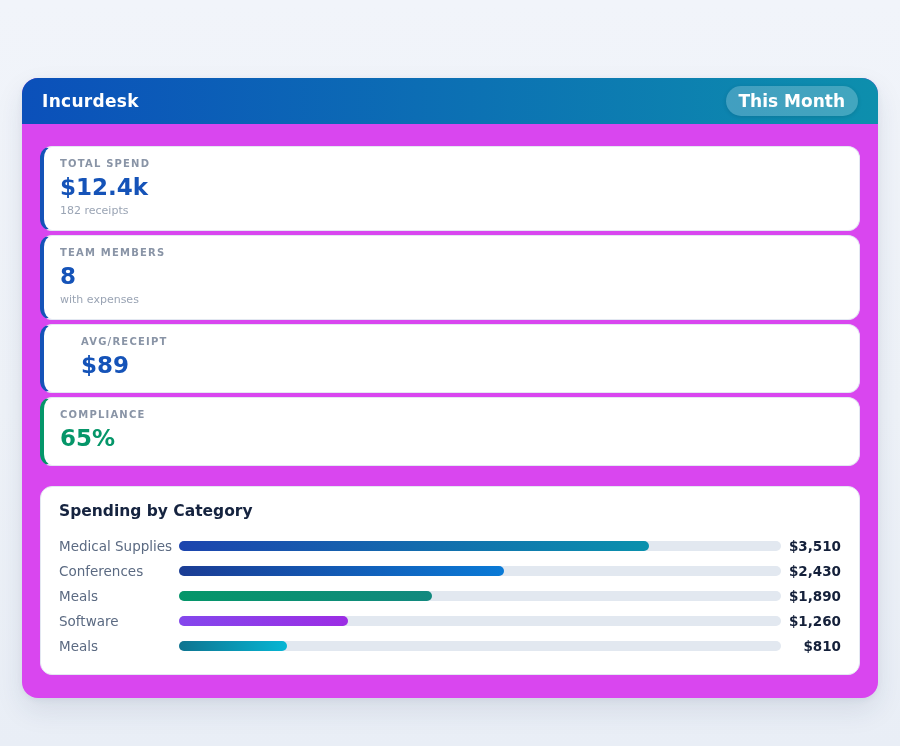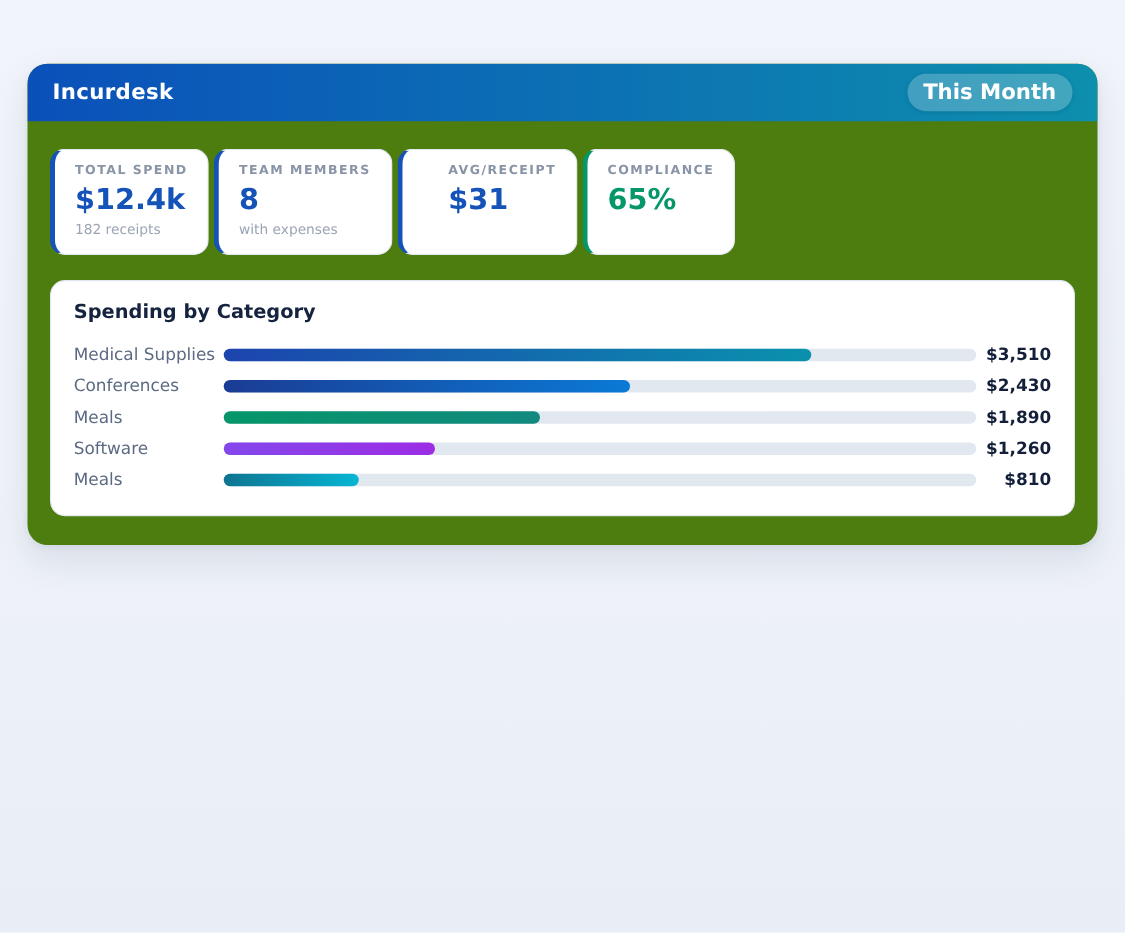--- a/index.html
+++ b/index.html
@@ -5,23 +5,23 @@
   * { margin: 0; padding: 0; box-sizing: border-box; }
   html, body {
     width: 900px; height: 746px;
     font-family: "DejaVu Sans", "Liberation Sans", sans-serif;
     overflow: hidden;
   }
   body { background: linear-gradient(180deg, #f1f4fa 0%, #eef2f8 55%, #e9eef6 100%); }
 
   .panel {
     position: absolute;
-    left: 22px; top: 51px;
+    left: 22px; top: 78px;
     width: 856px;
-    background: #4d7c0f;
+    background: #d946ef;
     border-radius: 16px;
     box-shadow: 0 12px 28px rgba(30, 50, 90, 0.10), 0 2px 6px rgba(30,50,90,0.06);
     overflow: hidden;
   }
 
   .header {
     height: 46px;
     display: flex;
     align-items: center;
     justify-content: space-between;
@@ -39,21 +39,21 @@
     font-size: 17px;
     font-weight: bold;
     padding: 5px 13px;
     border-radius: 999px;
     box-shadow: 0 1px 4px rgba(0,0,0,0.12);
     cursor: pointer;
   }
 
   .stats {
     display: flex;
-    flex-direction: row;
+    flex-direction: column;
     gap: 4px;
     padding: 22px 18px 0 18px;
   }
   .stat-card {
     background: #ffffff;
     border: 1px solid #e3e8f1;
     border-left-width: 4px;
     border-left-style: solid;
     border-radius: 12px;
     padding: 11px 16px 13px 16px;
@@ -138,21 +138,21 @@
         <div class="stat-value" style="color: rgb(21, 83, 184);">$12.4k</div>
         <div class="stat-sub">182 receipts</div>
       </div>
       <div class="stat-card" style="border-left-color: rgb(21, 83, 184);">
         <div class="stat-label">TEAM MEMBERS</div>
         <div class="stat-value" style="color: rgb(21, 83, 184);">8</div>
         <div class="stat-sub">with expenses</div>
       </div>
       <div class="stat-card" style="border-left-color: rgb(21, 83, 184); padding-left: 37px;">
         <div class="stat-label">AVG/RECEIPT</div>
-        <div class="stat-value" style="color: rgb(21, 83, 184);">$31</div>
+        <div class="stat-value" style="color: rgb(21, 83, 184);">$89</div>
       </div>
       <div class="stat-card" style="border-left-color: rgb(5, 150, 105);">
         <div class="stat-label">COMPLIANCE</div>
         <div class="stat-value" style="color: rgb(5, 150, 105);">65%</div>
       </div>
     </div>
 
   <div class="chart-card">
     <div class="chart-title">Spending by Category</div>
     <div class="chart-rows">

